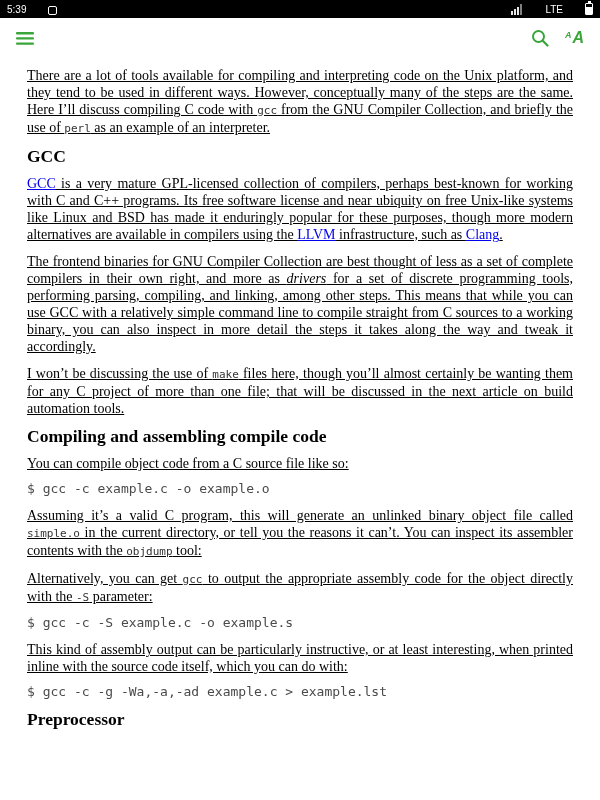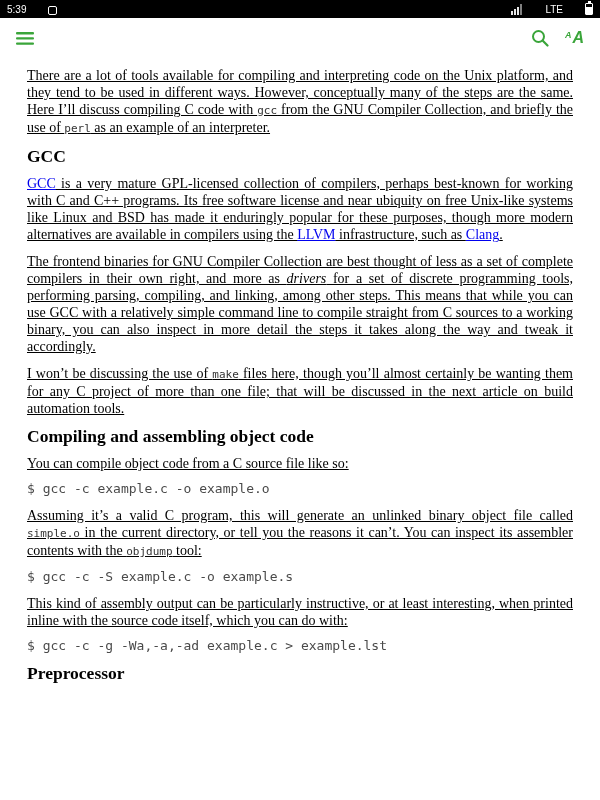--- a/index.html
+++ b/index.html
@@ -102,23 +102,24 @@
       </span>
     </div>
   </div>
 
   <div class="content" id="article-content">
       <p>There are a lot of tools available for compiling and interpreting code on the Unix platform, and they tend to be used in different ways. However, conceptually many of the steps are the same. Here I’ll discuss compiling C code with <code>gcc</code> from the GNU Compiler Collection, and briefly the use of <code>perl</code> as an example of an interpreter.</p>
       <h2>GCC</h2>
       <p><a href="#">GCC</a> is a very mature GPL-licensed collection of compilers, perhaps best-known for working with C and C++ programs. Its free software license and near ubiquity on free Unix-like systems like Linux and BSD has made it enduringly popular for these purposes, though more modern alternatives are available in compilers using the <a href="#">LLVM</a> infrastructure, such as <a href="#">Clang</a>.</p>
       <p>The frontend binaries for GNU Compiler Collection are best thought of less as a set of complete compilers in their own right, and more as <em>drivers</em> for a set of discrete programming tools, performing parsing, compiling, and linking, among other steps. This means that while you can use GCC with a relatively simple command line to compile straight from C sources to a working binary, you can also inspect in more detail the steps it takes along the way and tweak it accordingly.</p>
       <p>I won’t be discussing the use of <code>make</code> files here, though you’ll almost certainly be wanting them for any C project of more than one file; that will be discussed in the next article on build automation tools.</p>
-      <h2>Compiling and assembling object code</h2>
+      <h2>Compiling and assembling compile code</h2>
       <p>You can compile object code from a C source file like so:</p>
       <pre>$ gcc -c example.c -o example.o</pre>
       <p>Assuming it’s a valid C program, this will generate an unlinked binary object file called <code>simple.o</code> in the current directory, or tell you the reasons it can’t. You can inspect its assembler contents with the <code>objdump</code> tool:</p>
+      <p>Alternatively, you can get <code>gcc</code> to output the appropriate assembly code for the object directly with the <code>-S</code> parameter:</p>
       <pre>$ gcc -c -S example.c -o example.s</pre>
       <p>This kind of assembly output can be particularly instructive, or at least interesting, when printed inline with the source code itself, which you can do with:</p>
       <pre>$ gcc -c -g -Wa,-a,-ad example.c &gt; example.lst</pre>
       <h2>Preprocessor</h2>
     </div>
 
 </div>
 
 </body></html>

